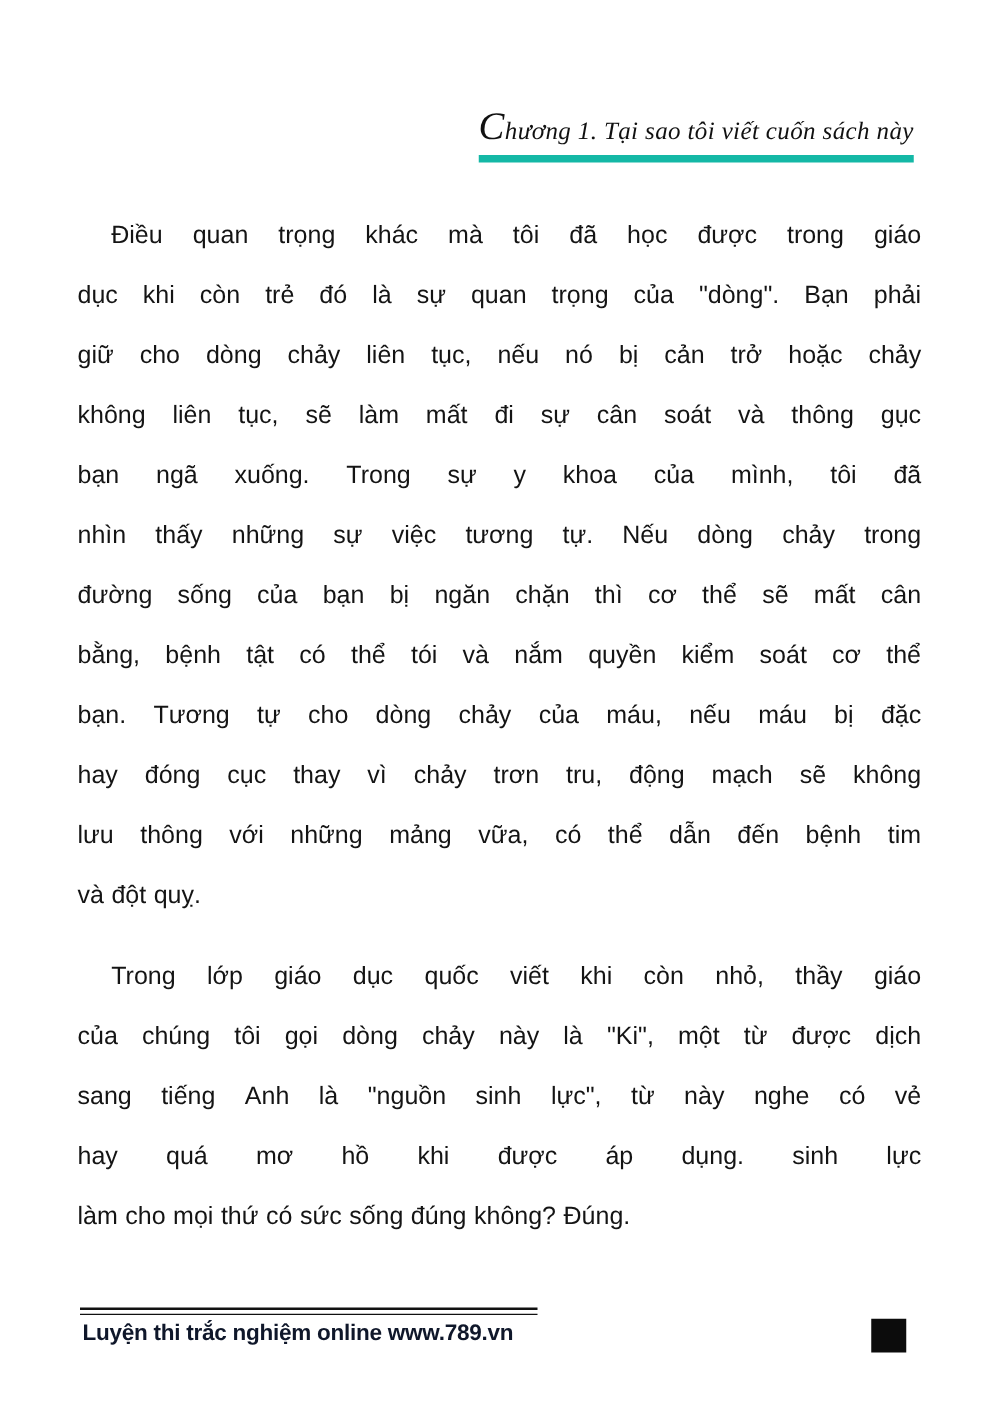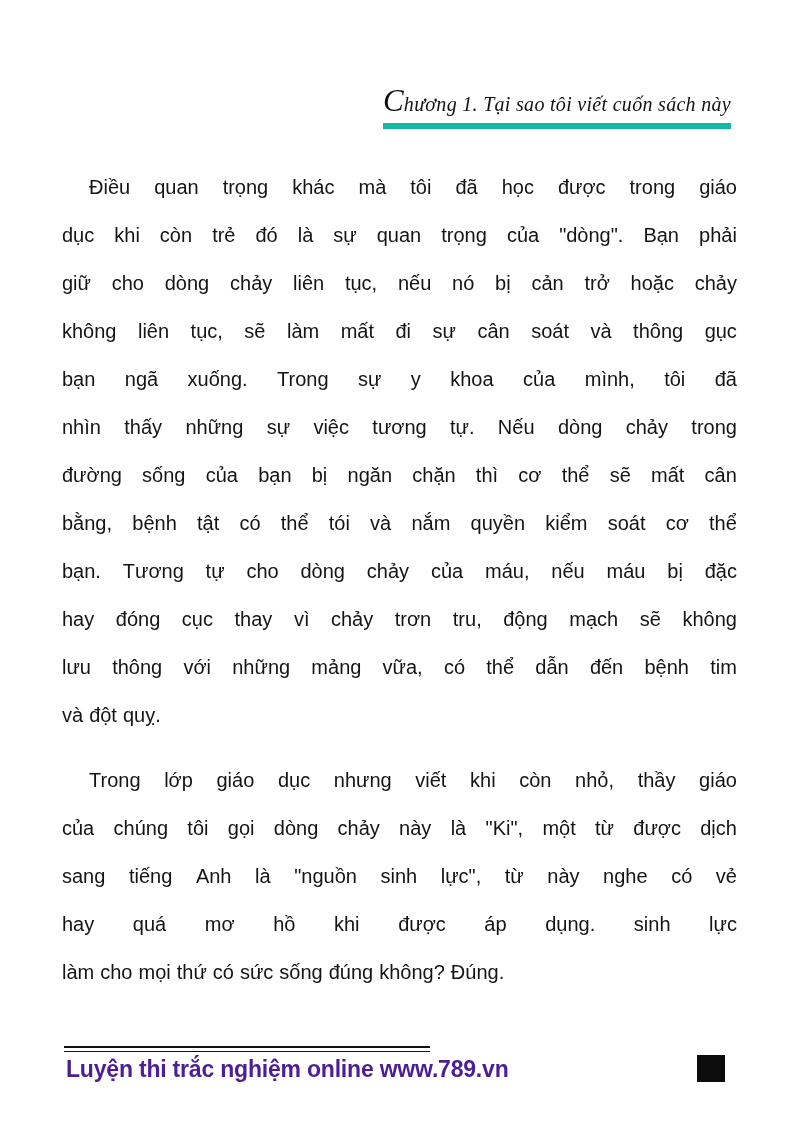--- a/index.html
+++ b/index.html
@@ -64,24 +64,24 @@
   .footer-rule {
     position: absolute;
     left: 64px; top: 1046px;
     width: 366px; height: 3px;
     border-top: 2px solid #111111;
     border-bottom: 1px solid #111111;
   }
   .footer-text {
     position: absolute;
     left: 66px; top: 1056px;
-    font-size: 23px;
+    font-size: 18px;
     font-weight: bold;
     letter-spacing: -0.2px;
-    color: #4c1d95;
+    color: #0f172a;
   }
   .page-marker-square {
     position: absolute;
     left: 697px; top: 1055px;
     width: 28px; height: 27px;
     background: #0c0c0c;
   }
 </style>
 </head>
 <body>
@@ -101,21 +101,21 @@
         <div class="line"><span>bạn</span><span>ngã</span><span>xuống.</span><span>Trong</span><span>sự</span><span>y</span><span>khoa</span><span>của</span><span>mình,</span><span>tôi</span><span>đã</span></div>
         <div class="line"><span>nhìn</span><span>thấy</span><span>những</span><span>sự</span><span>việc</span><span>tương</span><span>tự.</span><span>Nếu</span><span>dòng</span><span>chảy</span><span>trong</span></div>
         <div class="line"><span>đường</span><span>sống</span><span>của</span><span>bạn</span><span>bị</span><span>ngăn</span><span>chặn</span><span>thì</span><span>cơ</span><span>thể</span><span>sẽ</span><span>mất</span><span>cân</span></div>
         <div class="line"><span>bằng,</span><span>bệnh</span><span>tật</span><span>có</span><span>thể</span><span>tói</span><span>và</span><span>nắm</span><span>quyền</span><span>kiểm</span><span>soát</span><span>cơ</span><span>thể</span></div>
         <div class="line"><span>bạn.</span><span>Tương</span><span>tự</span><span>cho</span><span>dòng</span><span>chảy</span><span>của</span><span>máu,</span><span>nếu</span><span>máu</span><span>bị</span><span>đặc</span></div>
         <div class="line"><span>hay</span><span>đóng</span><span>cục</span><span>thay</span><span>vì</span><span>chảy</span><span>trơn</span><span>tru,</span><span>động</span><span>mạch</span><span>sẽ</span><span>không</span></div>
         <div class="line"><span>lưu</span><span>thông</span><span>với</span><span>những</span><span>mảng</span><span>vữa,</span><span>có</span><span>thể</span><span>dẫn</span><span>đến</span><span>bệnh</span><span>tim</span></div>
         <div class="line last"><span>và</span><span>đột</span><span>quỵ.</span></div>
       </div>
       <div class="para">
-        <div class="line first"><span>Trong</span><span>lớp</span><span>giáo</span><span>dục</span><span>nhưng</span><span>viết</span><span>khi</span><span>còn</span><span>nhỏ,</span><span>thầy</span><span>giáo</span></div>
+        <div class="line first"><span>Trong</span><span>lớp</span><span>giáo</span><span>dục</span><span>quốc</span><span>viết</span><span>khi</span><span>còn</span><span>nhỏ,</span><span>thầy</span><span>giáo</span></div>
         <div class="line"><span>của</span><span>chúng</span><span>tôi</span><span>gọi</span><span>dòng</span><span>chảy</span><span>này</span><span>là</span><span>"Ki",</span><span>một</span><span>từ</span><span>được</span><span>dịch</span></div>
         <div class="line"><span>sang</span><span>tiếng</span><span>Anh</span><span>là</span><span>"nguồn</span><span>sinh</span><span>lực",</span><span>từ</span><span>này</span><span>nghe</span><span>có</span><span>vẻ</span></div>
         <div class="line"><span>hay</span><span>quá</span><span>mơ</span><span>hồ</span><span>khi</span><span>được</span><span>áp</span><span>dụng.</span><span>sinh</span><span>lực</span></div>
         <div class="line last"><span>làm</span><span>cho</span><span>mọi</span><span>thứ</span><span>có</span><span>sức</span><span>sống</span><span>đúng</span><span>không?</span><span>Đúng.</span></div>
       </div>
     </div>
 
   <div class="footer-rule"></div>
   <div class="footer-text">Luyện thi trắc nghiệm online www.789.vn</div>
   <div class="page-marker-square"></div>

